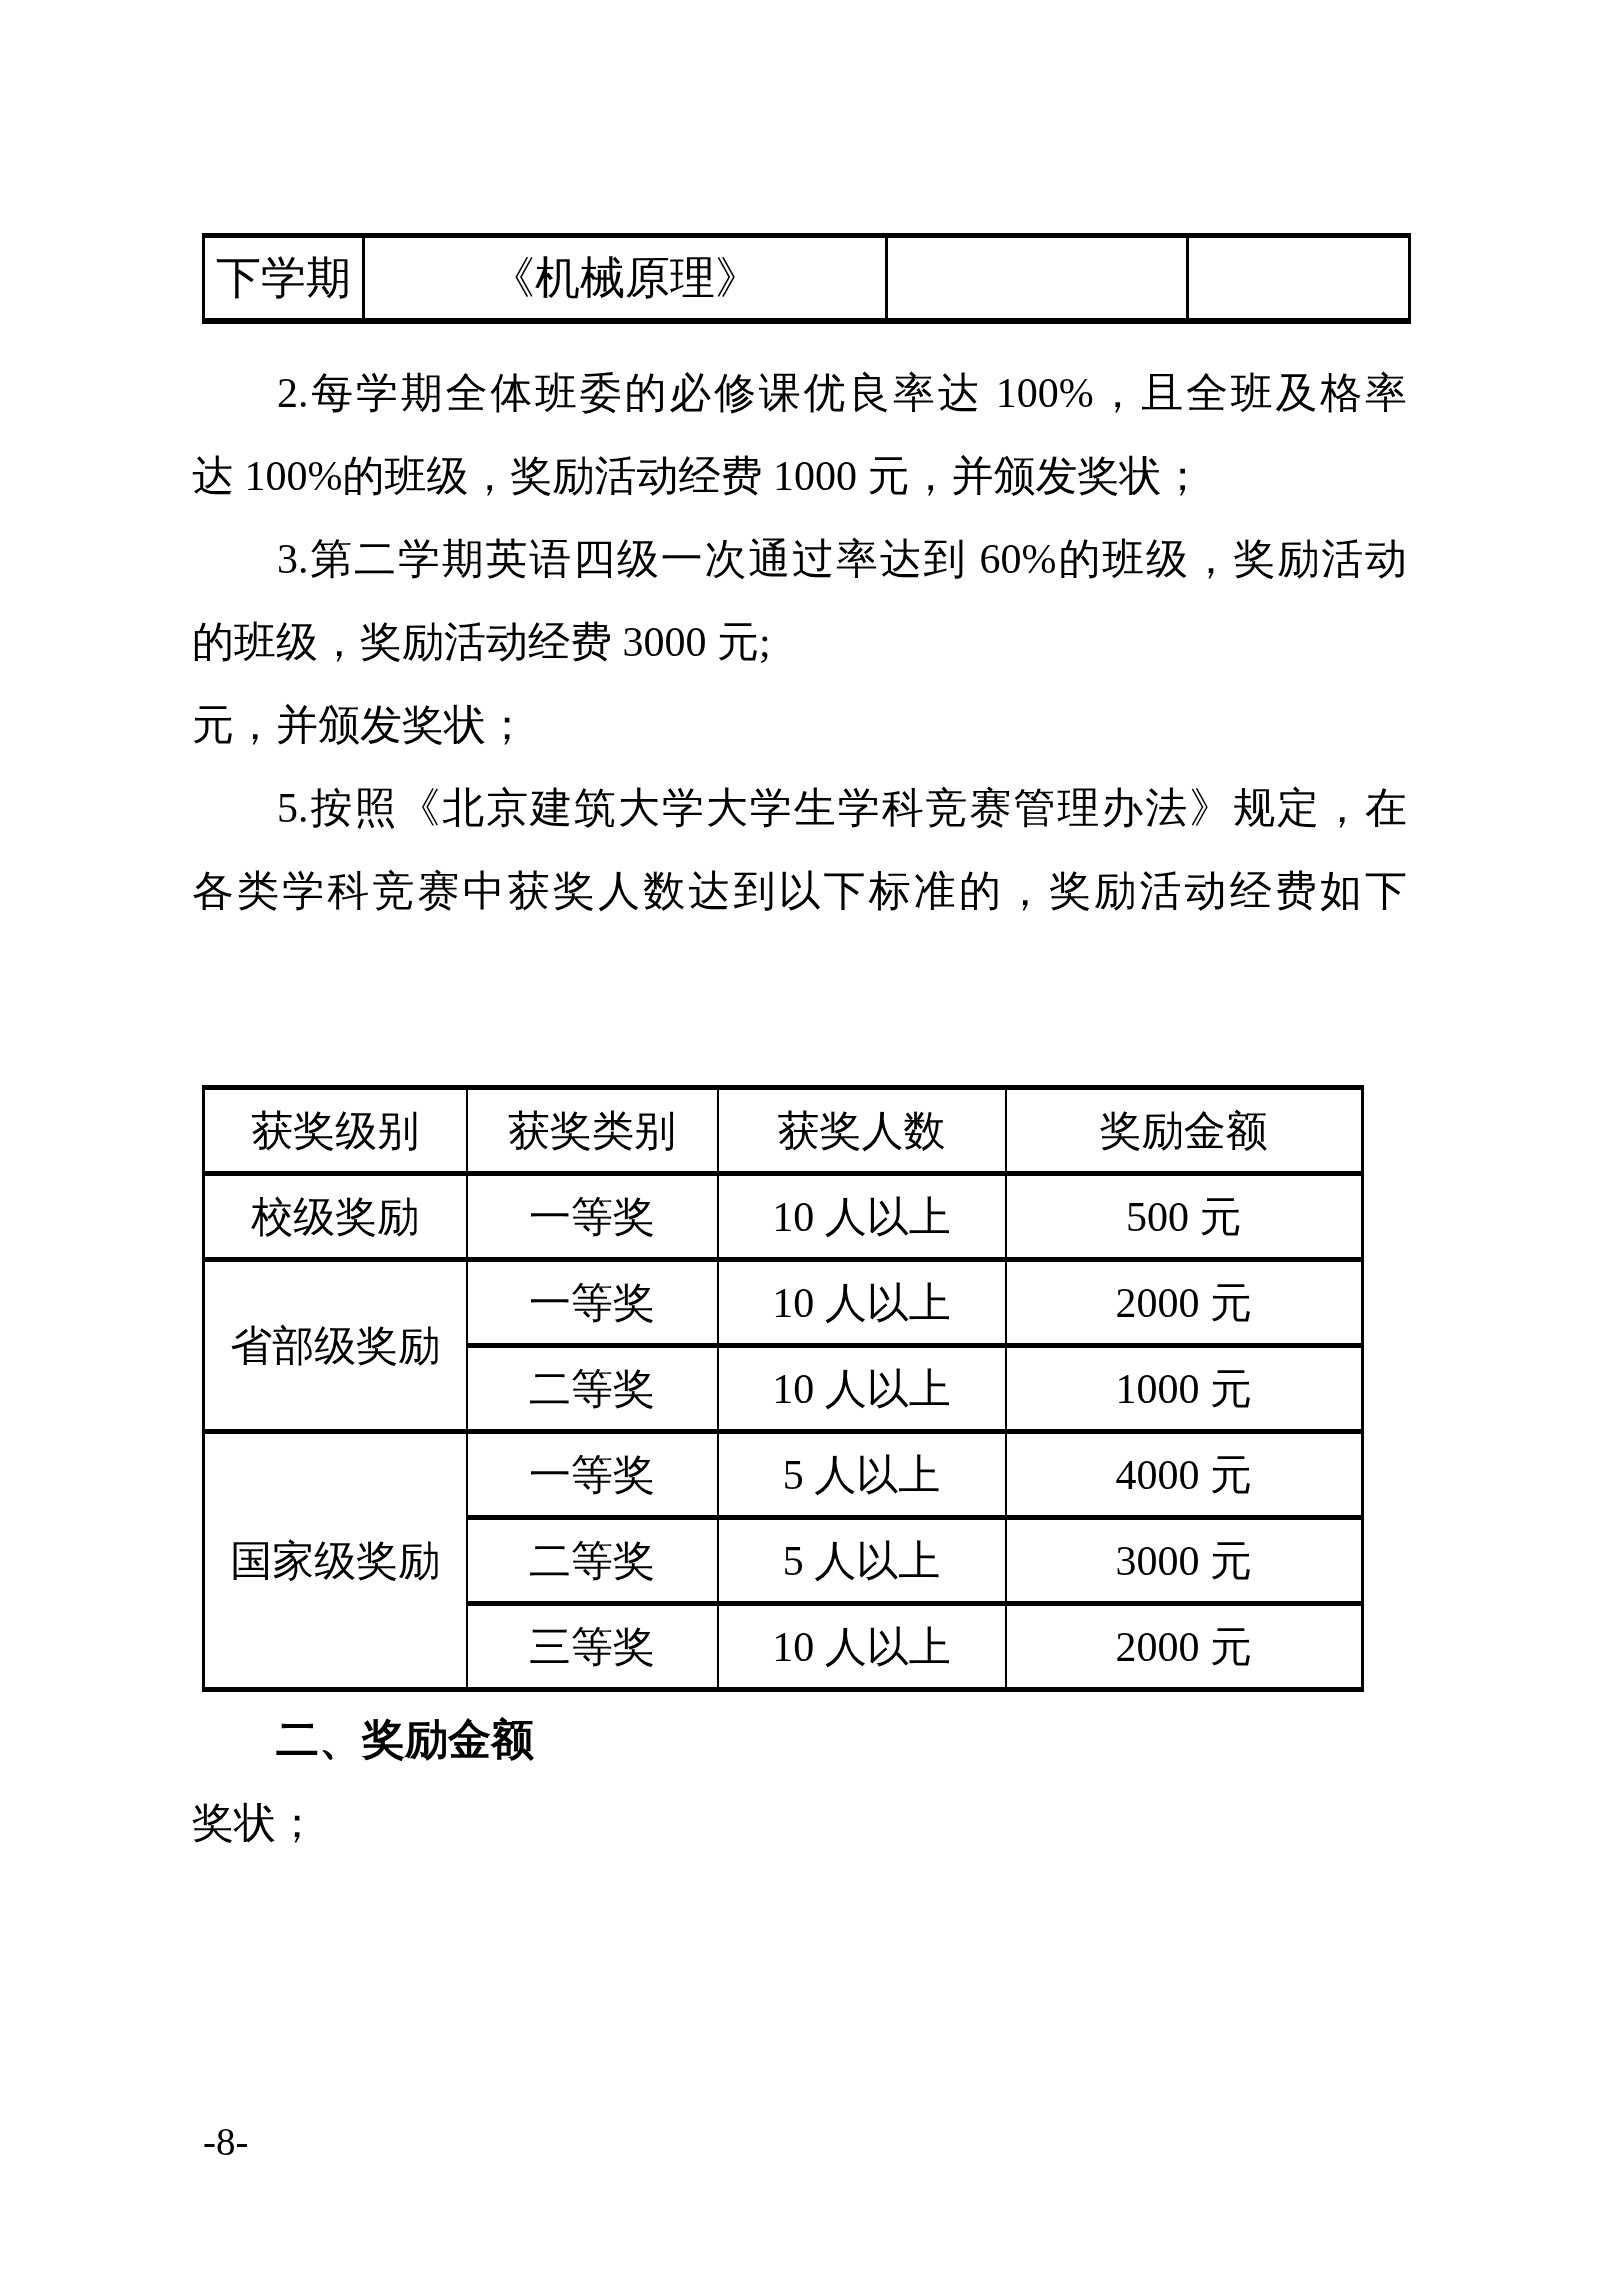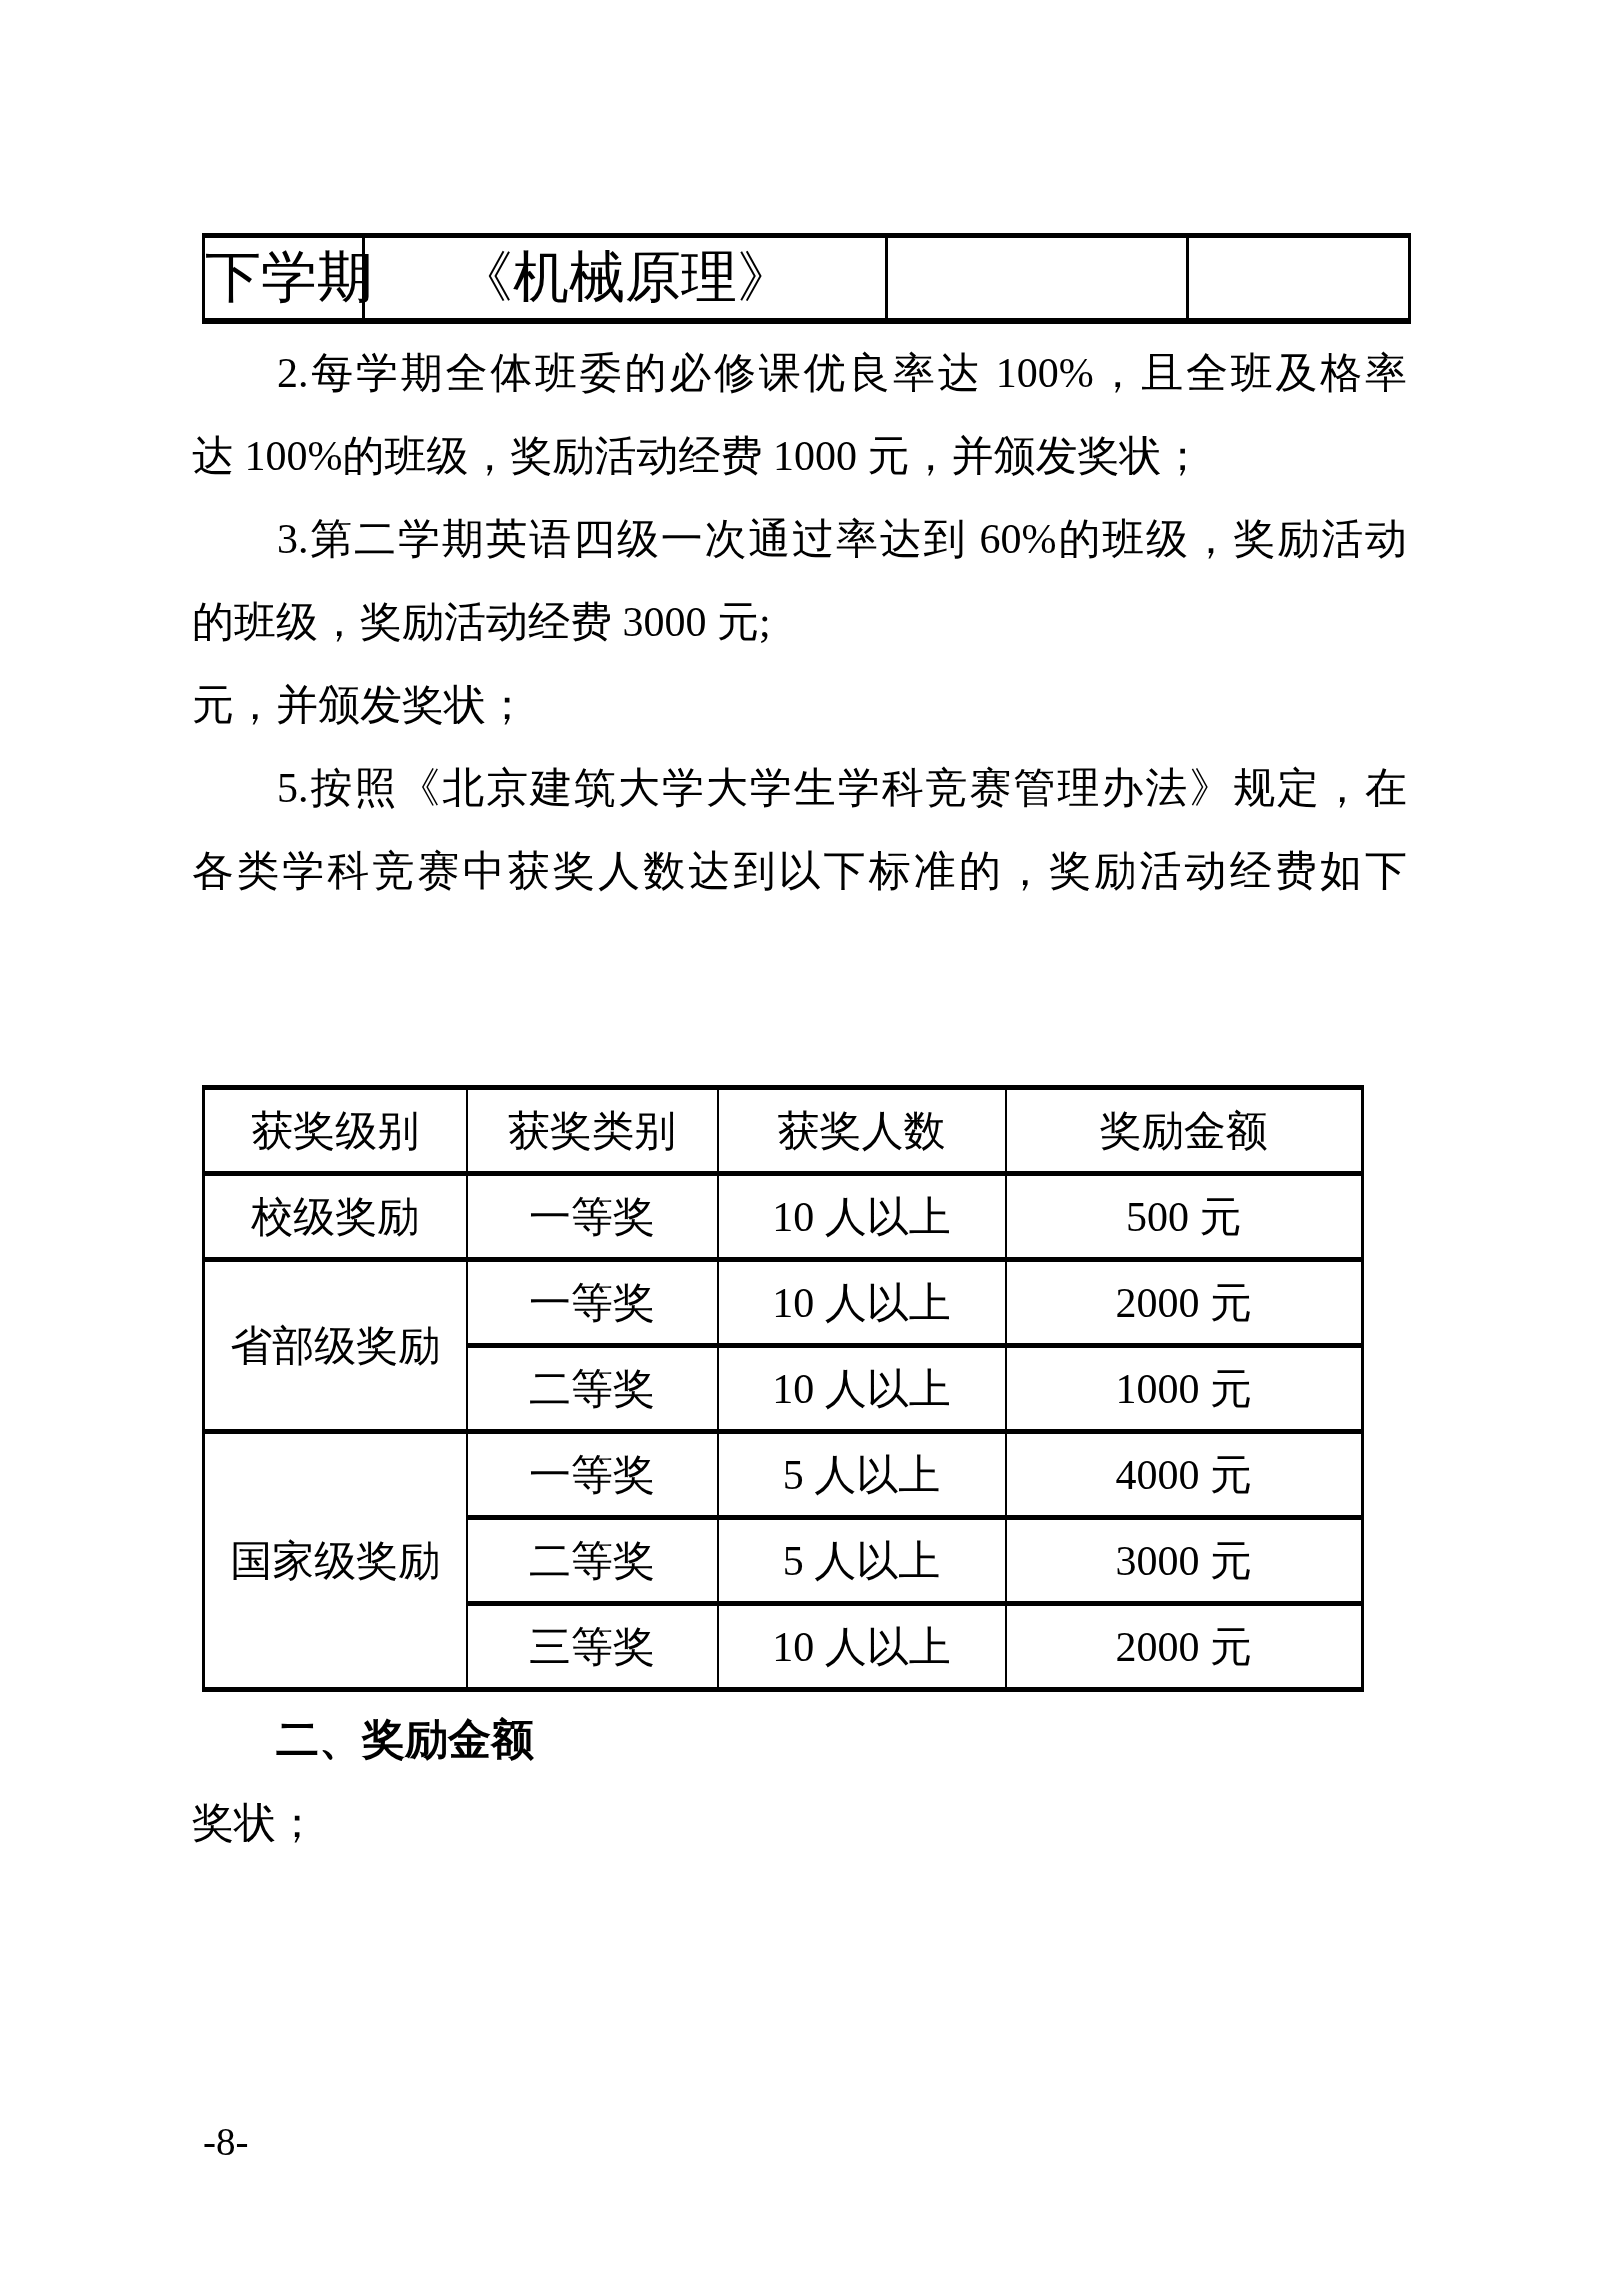--- a/index.html
+++ b/index.html
@@ -9,28 +9,28 @@
     color:#000; font-family:"Liberation Serif","DejaVu Serif",serif;
     overflow:hidden;
   }
   
   .ct {
     position:absolute; left:202px; top:233px; width:1207px;
     border-collapse:collapse; table-layout:fixed;
   }
   .ct td {
     border:3.9px solid #000; border-top-width:5.9px; border-bottom-width:6.5px;
-    height:85px; font-size:56px; text-align:center; vertical-align:middle;
+    height:85px; font-size:45px; text-align:center; vertical-align:middle;
     white-space:nowrap;
   }
   
   .bodytext, .sec2text {
     position:absolute; left:192px; width:1215px; font-size:42px;
   }
-  .bodytext { top:332px; }
+  .bodytext { top:352px; }
   .sec2text { top:1781px; }
   .ln { height:83px; line-height:83px; }
   .sec2text .ln { height:85px; line-height:85px; }
   .jl { text-align:justify; text-align-last:justify; }
   .fl { text-indent:85px; }
   
   .at {
     position:absolute; left:202px; top:1085px; width:1160px;
     border:3.9px solid #000; border-collapse:collapse; table-layout:fixed;
   }

